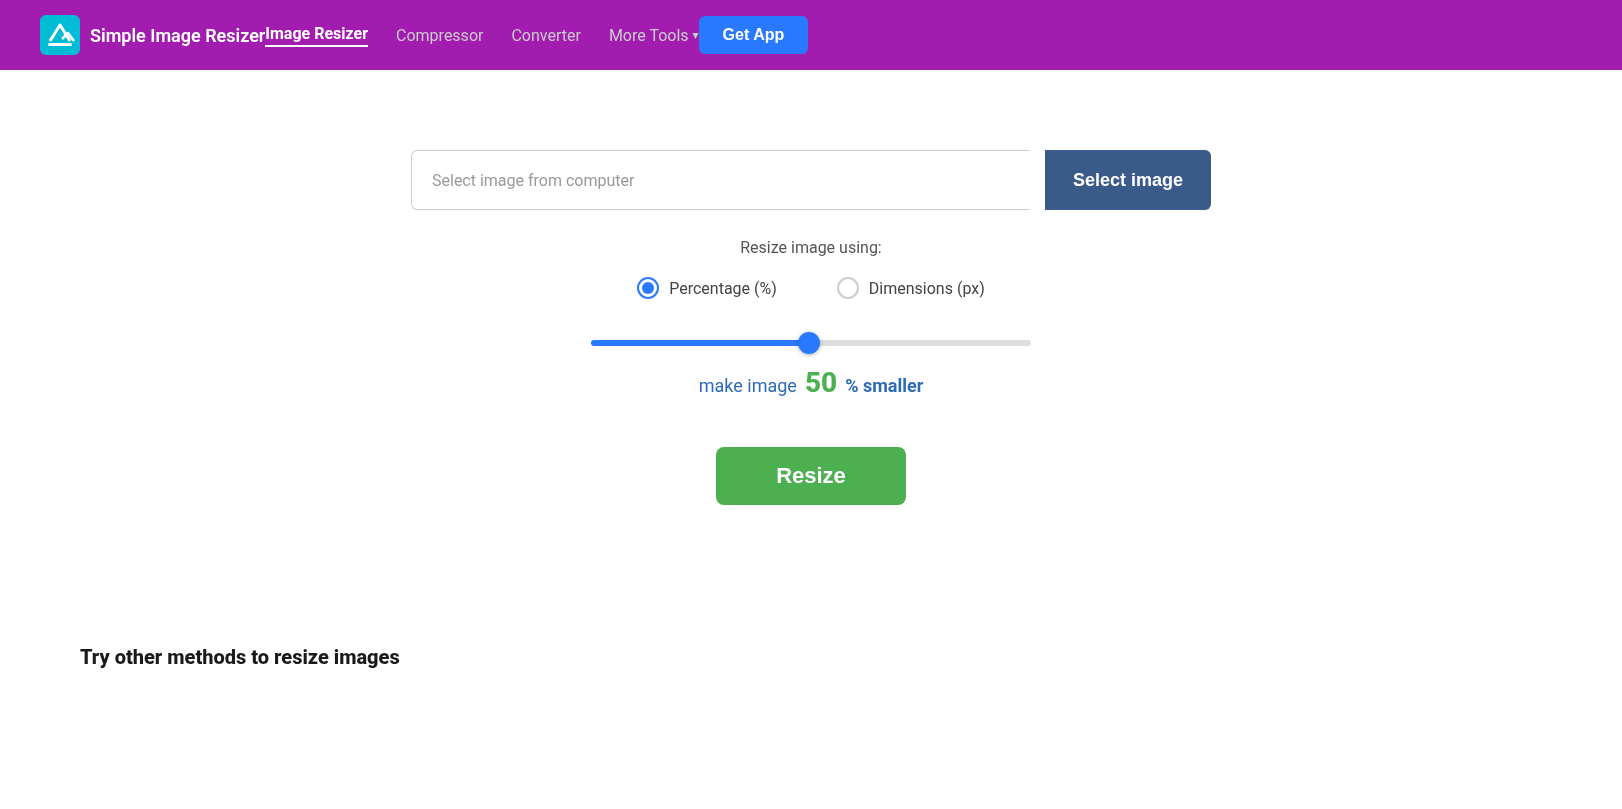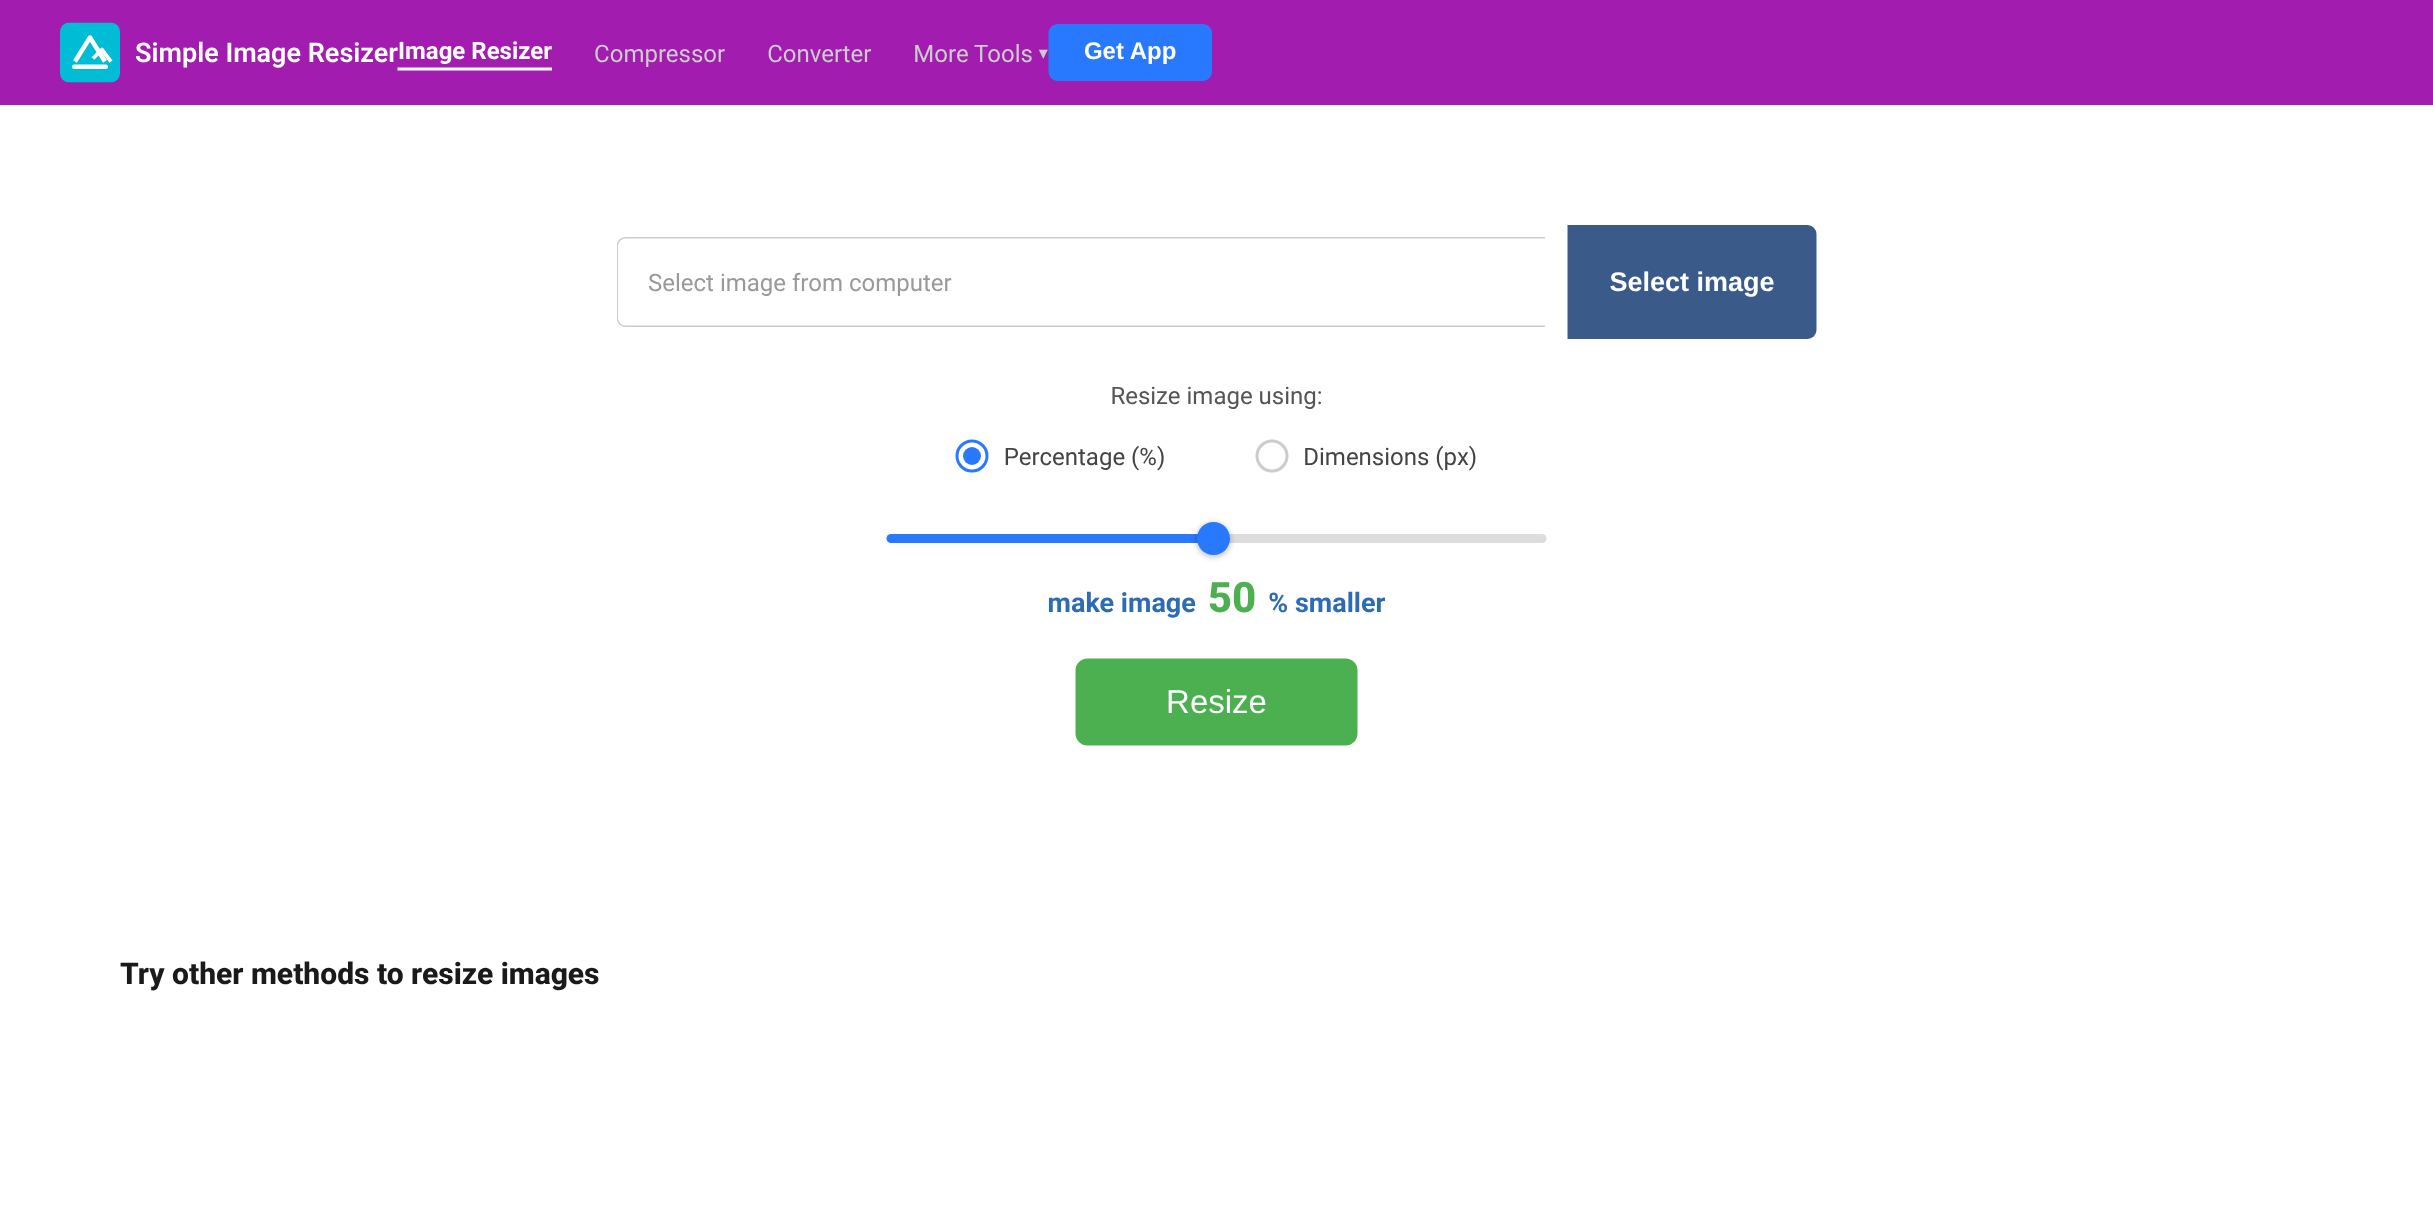--- a/index.html
+++ b/index.html
@@ -112,21 +112,21 @@
       border-radius: 6px 0 0 6px;
       padding: 0 20px;
       font-size: 16px;
       color: #999999;
       display: flex;
       align-items: center;
       background: #fff;
     }
 
     .select-image-btn {
-      height: 76px;
+      height: 60px;
       background: #3a5a8a;
       color: #ffffff;
       border: none;
       border-radius: 0 6px 6px 0;
       padding: 0 28px;
       font-size: 18px;
       font-weight: 700;
       cursor: pointer;
       white-space: nowrap;
     }
@@ -210,21 +210,21 @@
       color: #2d6bb5;
       font-weight: 700;
       margin-bottom: 24px;
       display: flex;
       align-items: baseline;
       gap: 8px;
     }
 
     .percentage-text .make-image {
       color: #2d6bb5;
-      font-weight: 700;
+      font-weight: 400;
     }
 
     .percentage-text .number {
       color: #4caf50;
       font-size: 28px;
       font-weight: 800;
     }
 
     .percentage-text .smaller {
       color: #2d6bb5;
@@ -232,23 +232,24 @@
     }
 
     
     .resize-btn {
       background: #4caf50;
       color: #ffffff;
       border: none;
       border-radius: 8px;
       padding: 16px 60px;
       font-size: 22px;
-      font-weight: 400;
+      font-weight: 700;
       cursor: pointer;
       margin-bottom: 80px;
+      margin-top: 24px;
     }
 
     
     .bottom-section {
       width: 100%;
       padding: 0 80px;
     }
 
     .try-other-title {
       font-size: 20px;

